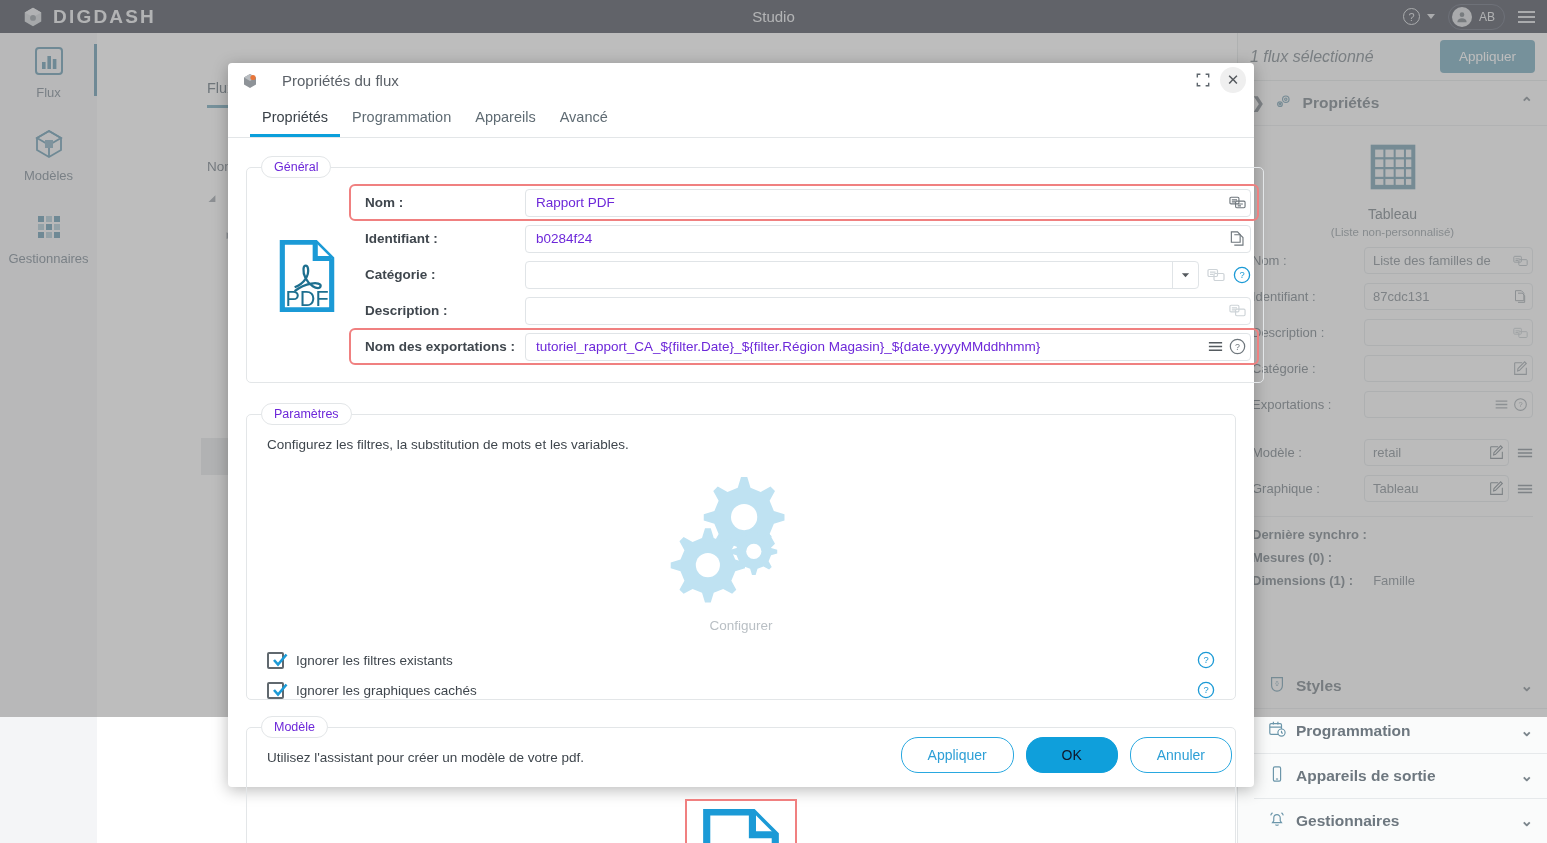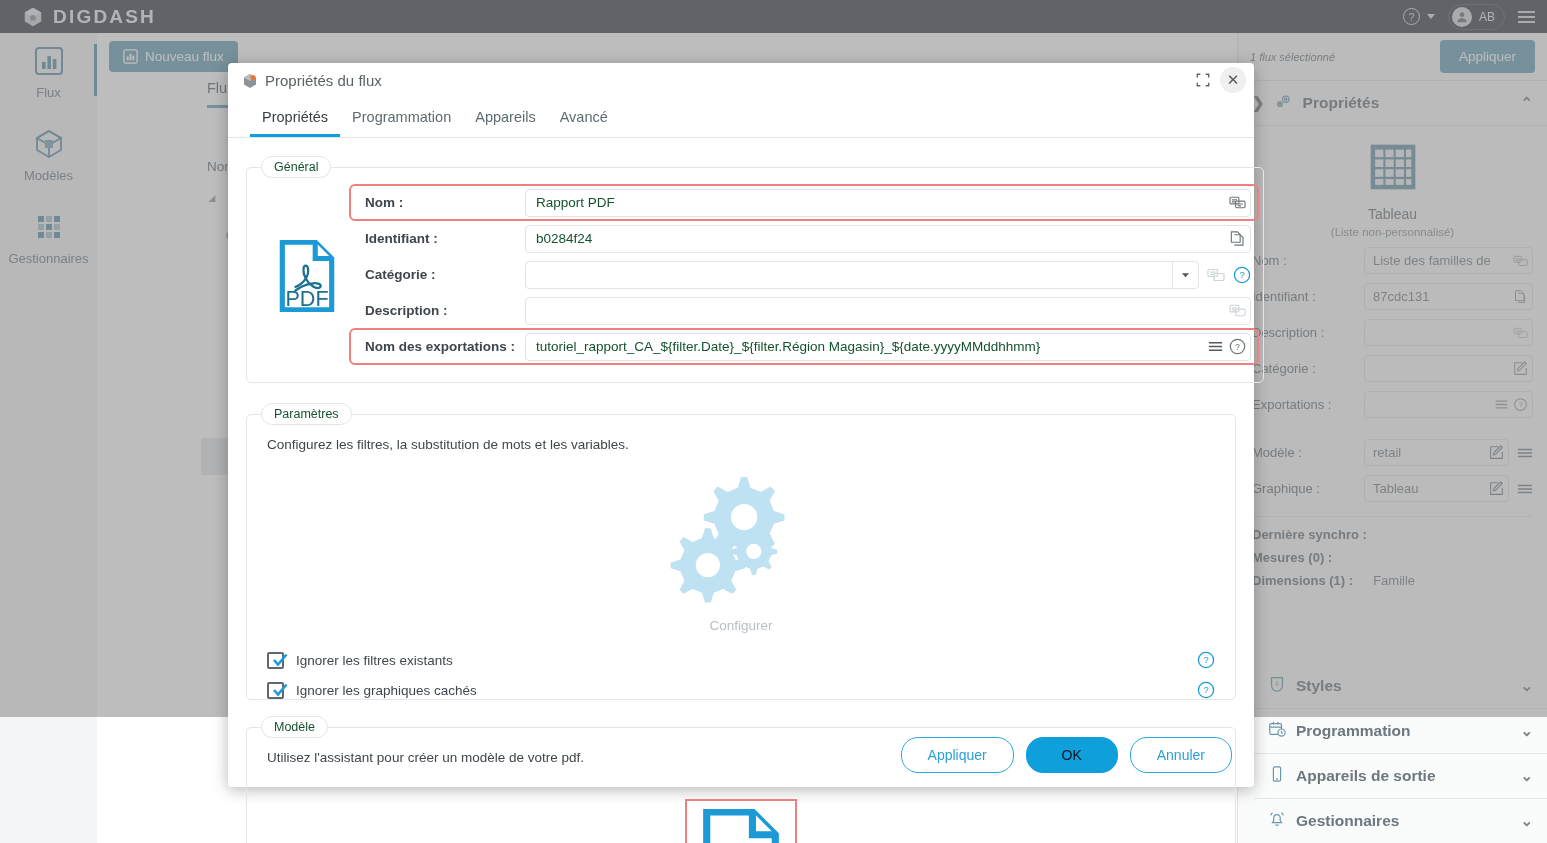--- a/index.html
+++ b/index.html
@@ -130,21 +130,21 @@
 
   
   .rsidebar {
     position: absolute; right: 0; top: 33px; width: 310px; height: 810px;
     background: #fafbfb; border-left: 1px solid #e2e5e7;
   }
   .rs-top {
     height: 48px; display: flex; align-items: center; justify-content: space-between;
     padding: 0 12px; border-bottom: 1px solid #e2e5e7;
   }
-  .rs-sel { font-size: 11px; color: #737d85; font-style: italic; }
+  .rs-sel { font-size: 16px; color: #737d85; font-style: italic; }
   .btn-appliquer {
     background: #6ca3b8; color: #fff; border: 0; border-radius: 4px;
     font-size: 13.5px; padding: 9px 19px;
   }
   .rs-section {
     display: flex; align-items: center; gap: 10px; padding: 11px 14px;
     border-bottom: 1px solid #e6e9eb;
   }
   .rs-section .rs-title { font-size: 15.5px; font-weight: bold; color: #6d777f; flex: 1;}
   .chev { color: #7b858c; font-size: 15px; font-weight: bold; }
@@ -170,21 +170,21 @@
   
   .modal {
     position: absolute; left: 228px; top: 63px; width: 1026px; height: 724px;
     background: #ffffff; border-radius: 4px;
     box-shadow: 0 3px 16px rgba(0,0,0,0.28);
     z-index: 100;
   }
   .modal-head {
     height: 34px; display: flex; align-items: center; padding: 0 8px 0 14px;
   }
-  .modal-title { font-size: 15px; color: #5b6168; display:flex; align-items:flex-end; gap:7px; flex:1;}
+  .modal-title { font-size: 15px; color: #5b6168; display:flex; align-items:flex-end; gap:24px; flex:1;}
   .mt-ic { width: 16px; height: 16px; }
   .mh-btn { width: 26px; height: 26px; display:flex; align-items:center; justify-content:center; color:#6d757c; }
   .mh-close {
     width: 26px; height: 26px; border-radius: 50%; background: #efefef;
     display:flex; align-items:center; justify-content:center; color:#55595e; font-size: 15px;
     margin-left: 4px;
   }
 
   .modal-tabs {
     display: flex; gap: 0; padding: 6px 22px 0 22px;
@@ -195,36 +195,36 @@
   }
   .mtab.sel { color: #3a4148; border-bottom: 3px solid #0b9fdb; }
 
   .modal-body { padding: 18px 18px 0 18px; }
 
   fieldset.grp {
     border: 1px solid #e3e6e8; border-radius: 5px; padding: 0;
     margin: 0;
   }
   fieldset.grp > legend {
-    margin-left: 14px; padding: 3px 12px; font-size: 12.5px; color: #14532d;
+    margin-left: 14px; padding: 3px 12px; font-size: 12.5px; color: #6d28d9;
     border: 1px solid #e3e6e8; border-radius: 13px; background: #fff;
   }
 
   .gen-inner { display: flex; padding: 8px 12px 16px 12px; gap: 4px; }
   .pdf-col { width: 96px; display:flex; align-items:center; justify-content:center; padding-top:4px;}
   .form-col { flex: 1; }
   .frow { display: flex; align-items: center; height: 33px; margin-bottom: 3px; }
   .frow .flabel {
     font-size: 13.5px; color: #3f464d; font-weight: bold; width: 166px; padding-left: 6px;
   }
   .fwrap { flex: 1; display: flex; align-items: center; gap: 6px; }
   .finput {
     flex: 1; height: 28px; border: 1px solid #e0e4e7; border-radius: 4px;
     display: flex; align-items: center; padding: 0 4px 0 10px;
-    font-size: 13.5px; color: #14532d; gap: 5px; background: #fff;
+    font-size: 13.5px; color: #6d28d9; gap: 5px; background: #fff;
   }
   .finput .fval { flex: 1; }
   .fic { width: 17px; height: 17px; flex: 0 0 auto; }
   .fic-out { width: 18px; height: 18px; flex: 0 0 auto; margin-left: 2px; }
   .hl-row {
     outline: 2px solid #f08080; border-radius: 4px;
     margin-left: -8px; padding-left: 8px; margin-right: -6px; padding-right: 6px;
   }
   .dd-caret {
     width: 26px; height: 26px; border-left: 1px solid #e0e4e7;
@@ -277,20 +277,21 @@
       <div class="brand">
         <span class="brand-logo">
           <svg viewBox="0 0 24 24" width="22" height="22">
             <path d="M12 2 L21 7 L21 17 L12 22 L3 17 L3 7 Z" fill="#cfd3d8"></path>
             <path d="M12 2 L21 7 L12 12 L3 7 Z" fill="#e6e9ec"></path>
             <circle cx="12" cy="13" r="3.2" fill="#8d949c"></circle>
           </svg>
         </span>
         <span class="brand-text">DIGDASH</span>
       </div>
+      <div class="topbar-title">Studio</div>
       <div class="topbar-right">
         <span class="help-circle">?</span>
         <span class="caret-dn"></span>
         <span class="user-chip">
           <span class="avatar">
             <svg viewBox="0 0 24 24">
                 <circle cx="12" cy="8" r="4" fill="#6d757c"></circle>
                 <path d="M4 21c0-4.4 3.6-7 8-7s8 2.6 8 7z" fill="#6d757c"></path>
               </svg>
           </span>
@@ -339,33 +340,20 @@
             <rect x="4" y="20" width="6" height="6" fill="#5d93ab"></rect>
             <rect x="12" y="20" width="6" height="6" fill="#aac7d4"></rect>
             <rect x="20" y="20" width="6" height="6" fill="#5d93ab"></rect>
           </svg>
         </span>
         <span>Gestionnaires</span>
       </div>
     </div>
 
     <div class="fluxpanel">
-      <div class="flux-tabs">
-        <button class="btn-newflux">
-          <span class="bi">
-            <svg viewBox="0 0 16 16" width="15" height="15" fill="none" stroke="#fff" stroke-width="1.4">
-              <rect x="1" y="1" width="14" height="14" rx="1.5"></rect>
-              <rect x="4" y="8" width="2" height="4" fill="#fff" stroke="none"></rect>
-              <rect x="7" y="5" width="2" height="7" fill="#fff" stroke="none"></rect>
-              <rect x="10" y="7" width="2" height="5" fill="#fff" stroke="none"></rect>
-            </svg>
-          </span>
-          <span>Nouveau flux</span>
-        </button>
-      </div>
       <div class="flux-tab-row">
         <div class="flux-tab sel">
           <span>Flux personnels</span>
         </div>
       </div>
 
       <div class="toolbar">
         <span class="tb-ic">
             <svg viewBox="0 0 20 20" width="18" height="18">
               <path d="M5 3 L16 10 L5 17 Z" fill="#8b949c"></path>

